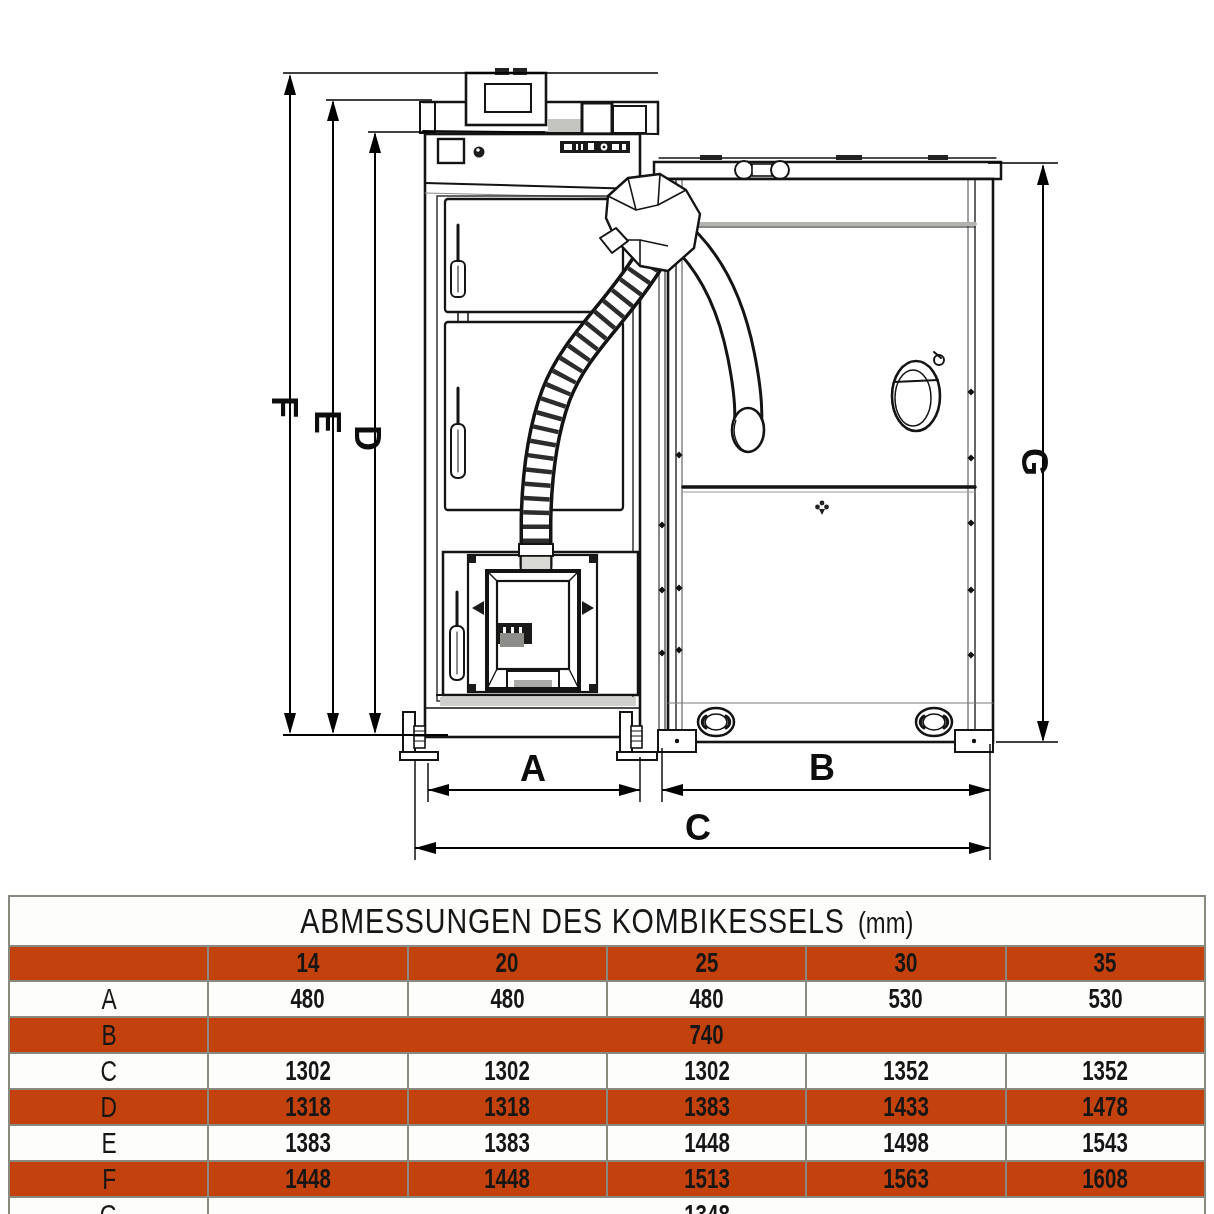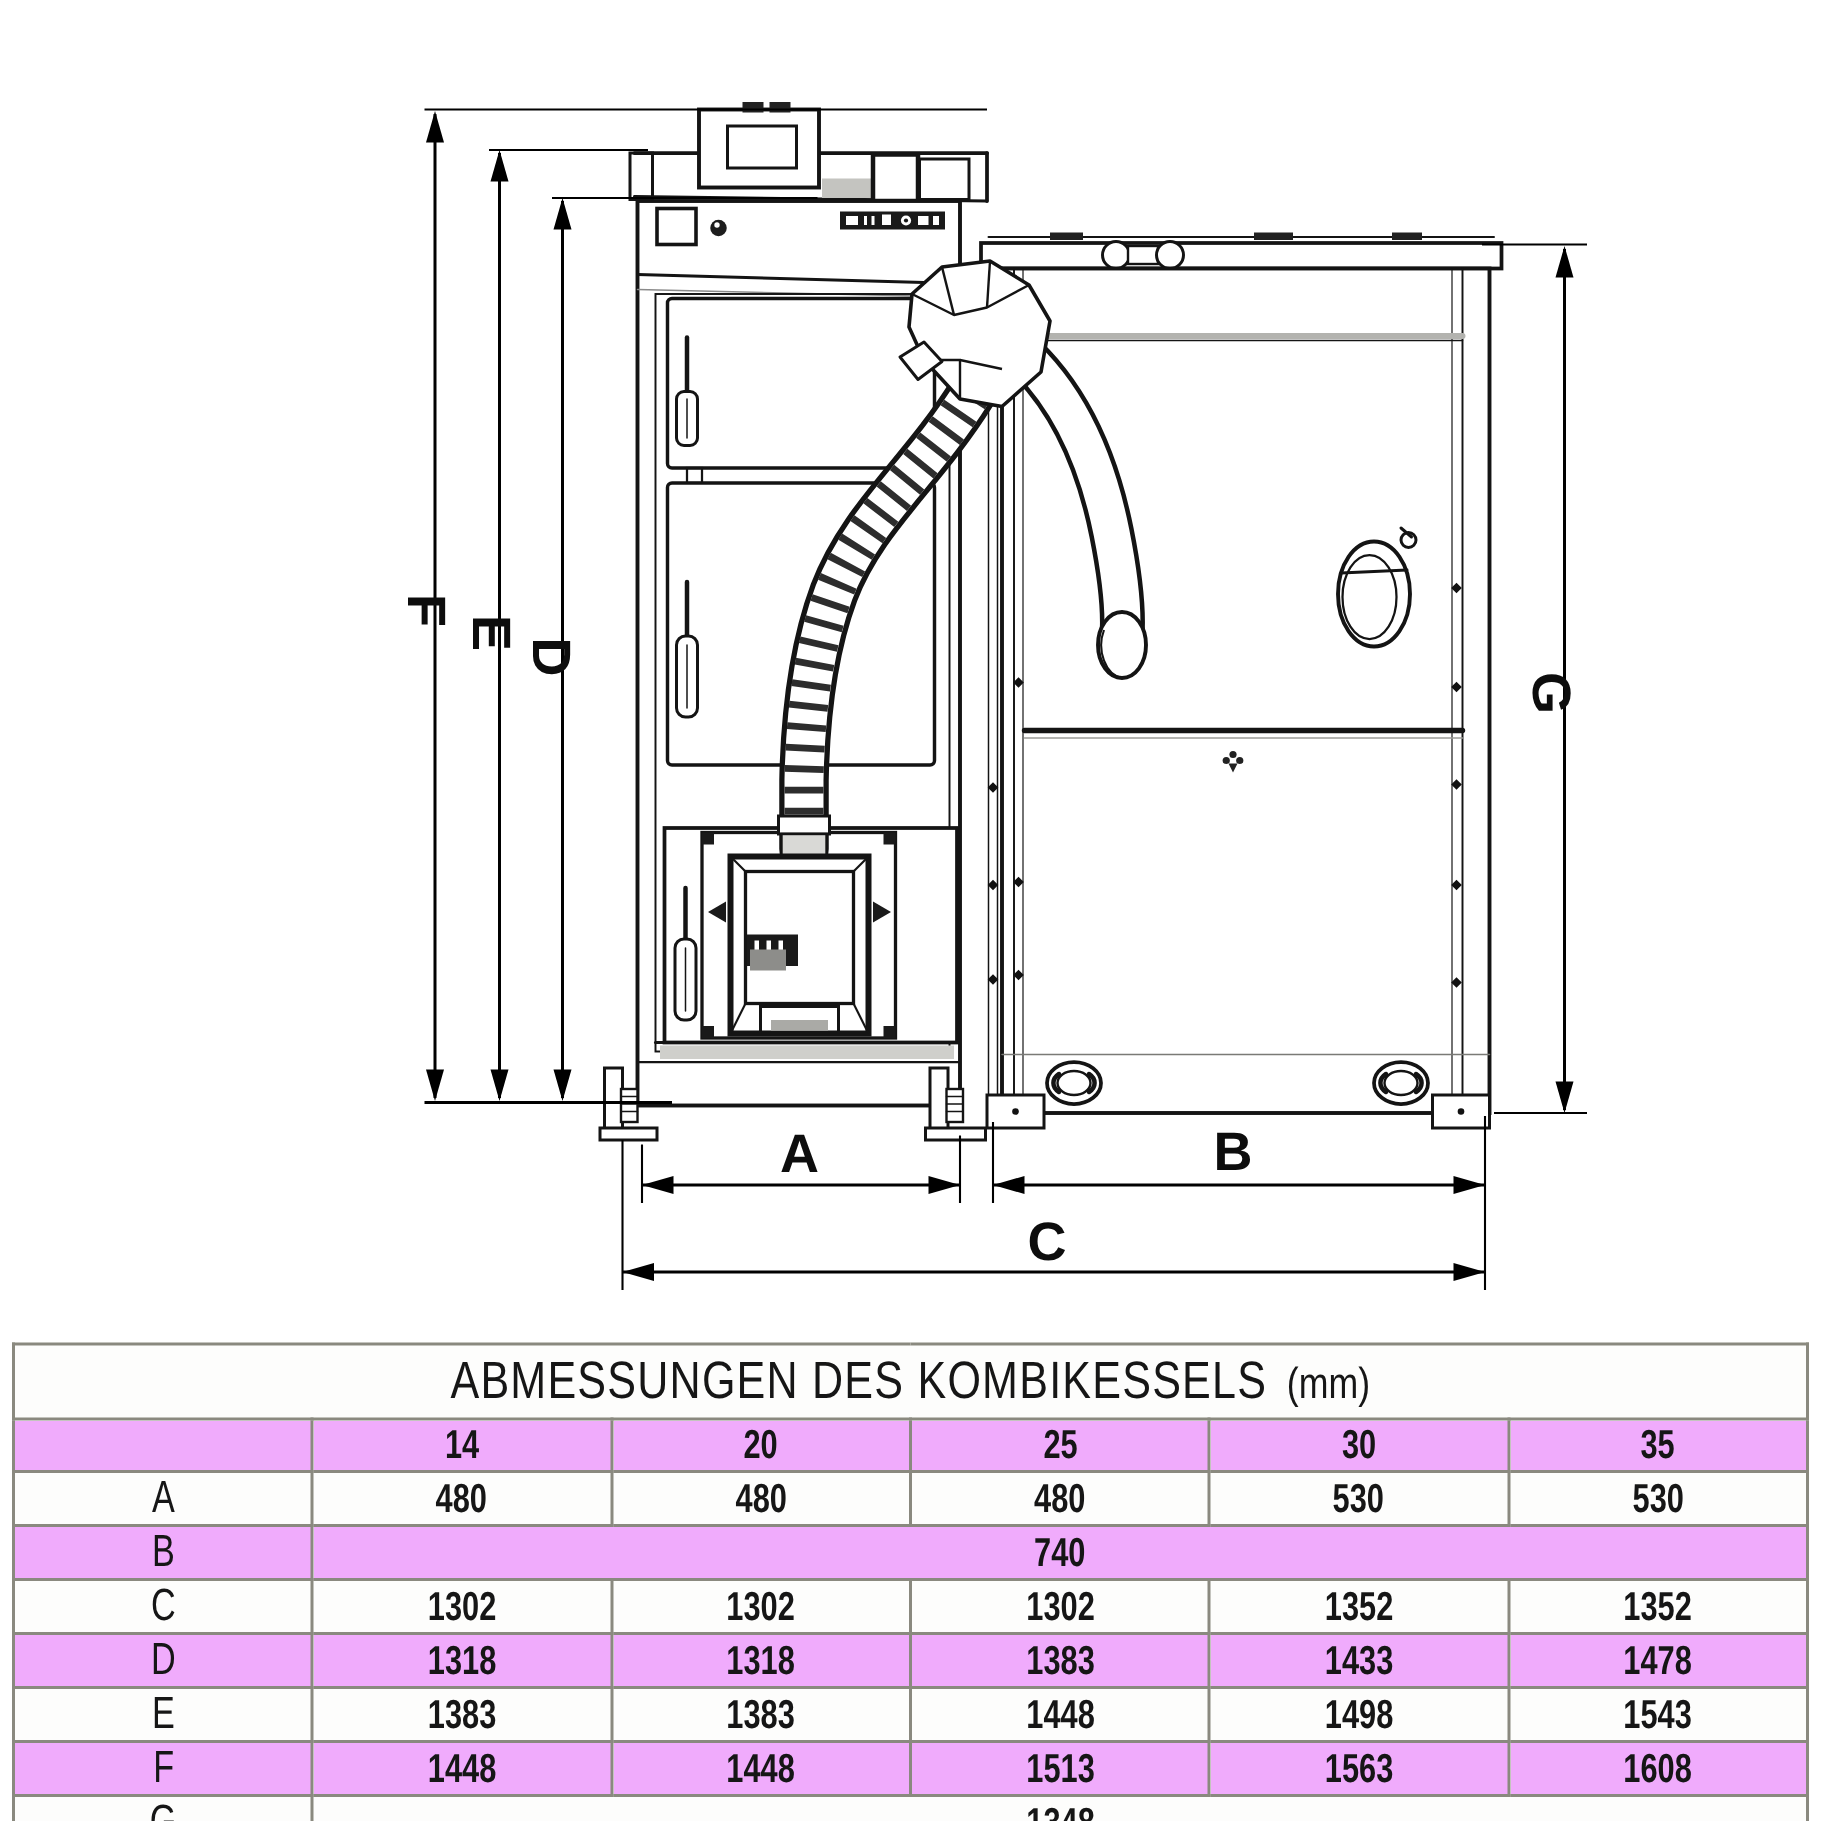--- a/index.html
+++ b/index.html
@@ -7,21 +7,21 @@
         font-family:"Liberation Sans",sans-serif;color:#111;}
   #drawing{position:absolute;left:0;top:0;width:1214px;height:862px;}
   #tablewrap{position:absolute;left:8px;top:868px;width:1198px;}
   table.dims{border-collapse:collapse;width:100%;table-layout:fixed;background:#fefefe;}
   table.dims td{border:2px solid #8a897f;text-align:center;vertical-align:middle;
                 padding:0;color:#161616;overflow:hidden;}
   table.dims{border:2px solid #5f5e57;margin-top:27px;}
   td.titlecell{height:48px;font-size:35px;letter-spacing:1px;}
   tr.headrow td{height:33px;}
   tr.datarow td{height:32px;}
-  tr.gray td{background:#f0abfc;}
+  tr.gray td{background:#c2410c;}
   tr.white td{background:#fdfdfc;}
   .lblcol{width:66px;font-size:30px;font-weight:400;}
   .num{font-size:27px;font-weight:700;}
   .cnd{display:inline-block;transform:scaleX(0.76);transform-origin:center;white-space:nowrap;}
   .cnd2{display:inline-block;transform:scaleX(0.82);transform-origin:center;white-space:nowrap;}
   .unit{font-size:29px;margin-left:16px;letter-spacing:0;}
   svg text.dimlbl{font-family:"Liberation Sans",sans-serif;font-weight:700;font-size:36px;fill:#0d0d0d;}
 </style>
 </head>
 <body>

